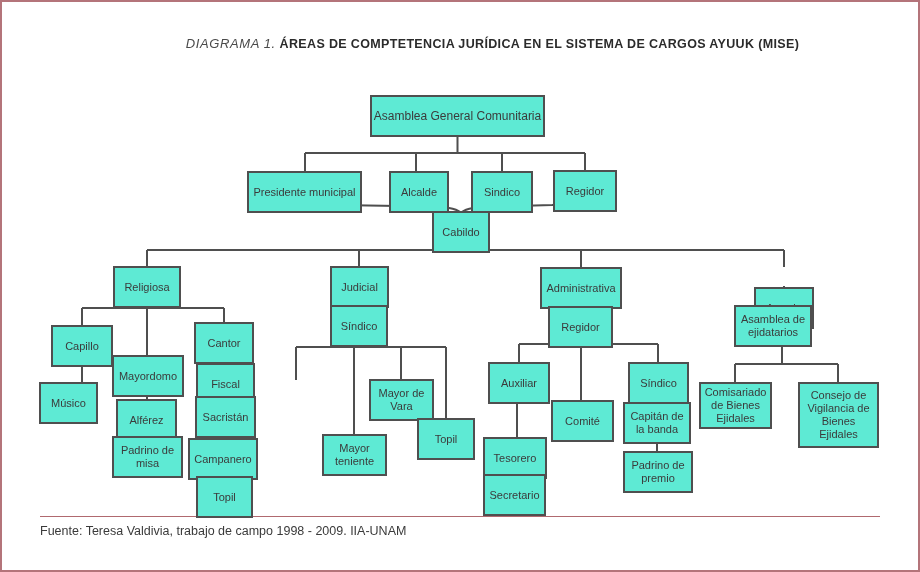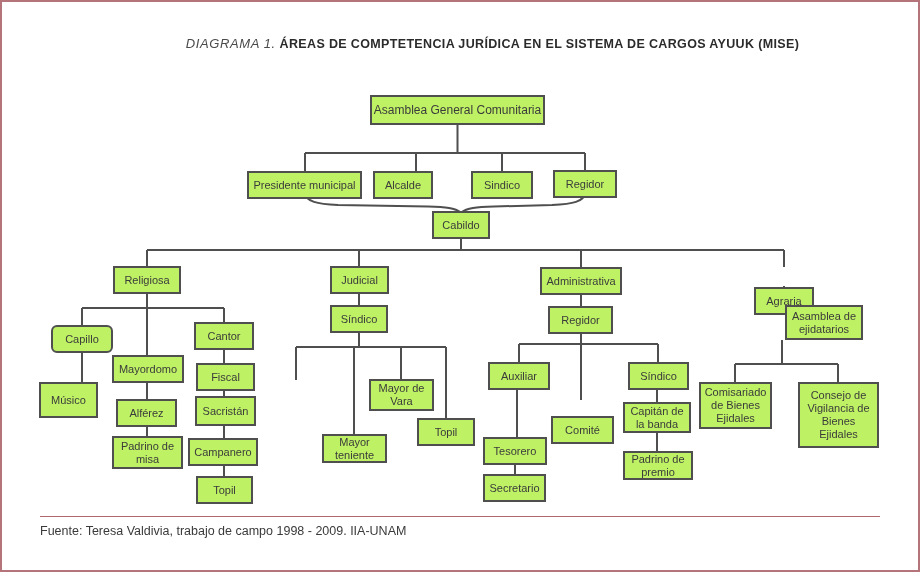--- a/index.html
+++ b/index.html
@@ -4,24 +4,24 @@
 <style>
   html,body{margin:0;padding:0;background:#fff;}
   body{width:920px;height:572px;position:relative;font-family:"Liberation Sans",sans-serif;overflow:hidden;}
   .frame{position:absolute;inset:0;border:2px solid var(--frame,#b4747a);pointer-events:none;z-index:10;}
   .stage{position:absolute;inset:0;}
   .title{position:absolute;left:65px;top:34px;width:855px;text-align:center;white-space:nowrap;color:#2e2e2e;}
   .title .prefix{font-style:italic;font-size:13px;color:#4a4a4a;letter-spacing:.6px;}
   .title .main{font-weight:bold;font-size:12.5px;letter-spacing:.35px;color:#2b2b2b;}
   svg.lines{position:absolute;left:0;top:0;}
   .box{
-    position:absolute;box-sizing:border-box;background:#bef264;
+    position:absolute;box-sizing:border-box;background:#5eead4;
     border:2px solid #4f4f4f;color:var(--text,#3b3b3b);
     display:flex;align-items:center;justify-content:center;text-align:center;
-    font-size:11px;line-height:1.18;padding:12px 2px;z-index:2;
+    font-size:11px;line-height:1.18;padding:19px 2px;z-index:2;
   }
   .nw{white-space:nowrap;}
   .lvl1{font-size:12px;}
   .divider{position:absolute;left:40px;top:516px;width:840px;border-top:1px solid var(--divider,#b0696f);}
   .source{position:absolute;left:40px;top:524px;font-size:12.5px;color:#3a3a3a;}
 </style>
 </head>
 <body>
 
 <div class="frame"></div>
@@ -47,54 +47,54 @@
 
       <path d="M581 287 V306 M581 325 V344 M519 344 H658 M519 344 V362 M581 344 V400 M658 344 V362 M517 381 V437 M515 455 V474 M657 381 V402 M657 433 V451"></path>
 
       <path d="M784 286 V305 M782 340 V364 M735 364 H838 M735 364 V382 M838 364 V382"></path>
     </g>
   </svg>
 
   <div class="box nw lvl1" style="left:370px;top:95px;width:175px;height:30px;">Asamblea General Comunitaria</div>
 
   <div class="box nw" style="left:247px;top:171px;width:115px;height:20px;">Presidente municipal</div>
-  <div class="box nw" style="left:373px;top:171px;width:60px;height:19px;">Alcalde</div>
+  <div class="box nw" style="left:389px;top:171px;width:60px;height:19px;">Alcalde</div>
   <div class="box nw" style="left:471px;top:171px;width:62px;height:19px;">Sindico</div>
   <div class="box nw" style="left:553px;top:170px;width:64px;height:19px;">Regidor</div>
   <div class="box nw" style="left:432px;top:211px;width:58px;height:17px;">Cabildo</div>
 
   <div class="box nw" style="left:113px;top:266px;width:68px;height:20px;">Religiosa</div>
   <div class="box nw" style="left:330px;top:266px;width:59px;height:20px;">Judicial</div>
   <div class="box nw" style="left:540px;top:267px;width:82px;height:20px;">Administrativa</div>
   <div class="box nw" style="left:754px;top:267px;width:60px;height:19px;margin-top:20px;">Agraria</div>
 
-  <div class="box nw" style="left:51px;top:325px;width:62px;height:19px;border-radius:6px;">Capillo</div>
+  <div class="box nw" style="left:51px;top:325px;width:62px;height:19px;">Capillo</div>
   <div class="box nw" style="left:112px;top:355px;width:72px;height:19px;">Mayordomo</div>
   <div class="box nw" style="left:194px;top:322px;width:60px;height:19px;">Cantor</div>
   <div class="box nw" style="left:39px;top:382px;width:59px;height:36px;">Músico</div>
   <div class="box nw" style="left:116px;top:399px;width:61px;height:18px;">Alférez</div>
   <div class="box nw" style="left:196px;top:363px;width:59px;height:18px;">Fiscal</div>
   <div class="box nw" style="left:195px;top:396px;width:61px;height:30px;">Sacristán</div>
   <div class="box" style="left:112px;top:436px;width:71px;height:33px;">Padrino de misa</div>
   <div class="box nw" style="left:188px;top:438px;width:70px;height:21px;">Campanero</div>
   <div class="box nw" style="left:196px;top:476px;width:57px;height:18px;">Topil</div>
 
   <div class="box nw" style="left:330px;top:305px;width:58px;height:19px;">Síndico</div>
   <div class="box" style="left:369px;top:379px;width:65px;height:32px;">Mayor de Vara</div>
   <div class="box" style="left:322px;top:434px;width:65px;height:29px;">Mayor teniente</div>
   <div class="box nw" style="left:417px;top:418px;width:58px;height:19px;">Topil</div>
 
   <div class="box nw" style="left:548px;top:306px;width:65px;height:19px;">Regidor</div>
   <div class="box nw" style="left:488px;top:362px;width:62px;height:19px;">Auxiliar</div>
-  <div class="box nw" style="left:551px;top:400px;width:63px;height:18px;margin-top:16px;">Comité</div>
+  <div class="box nw" style="left:551px;top:400px;width:63px;height:18px;">Comité</div>
   <div class="box nw" style="left:628px;top:362px;width:61px;height:19px;">Síndico</div>
   <div class="box nw" style="left:483px;top:437px;width:64px;height:18px;">Tesorero</div>
   <div class="box" style="left:623px;top:402px;width:68px;height:31px;">Capitán de la banda</div>
   <div class="box nw" style="left:483px;top:474px;width:63px;height:18px;">Secretario</div>
   <div class="box" style="left:623px;top:451px;width:70px;height:29px;">Padrino de premio</div>
 
-  <div class="box" style="left:785px;top:305px;width:78px;height:35px;">Asamblea de ejidatarios</div>
+  <div class="box" style="left:734px;top:305px;width:78px;height:35px;">Asamblea de ejidatarios</div>
   <div class="box" style="left:699px;top:382px;width:73px;height:47px;">Comisariado de Bienes Ejidales</div>
   <div class="box" style="left:798px;top:382px;width:81px;height:66px;">Consejo de Vigilancia de Bienes Ejidales</div>
 
   <div class="divider"></div>
   <div class="source">Fuente: Teresa Valdivia, trabajo de campo 1998 - 2009. IIA-UNAM</div>
 </div>
 
 </body></html>

